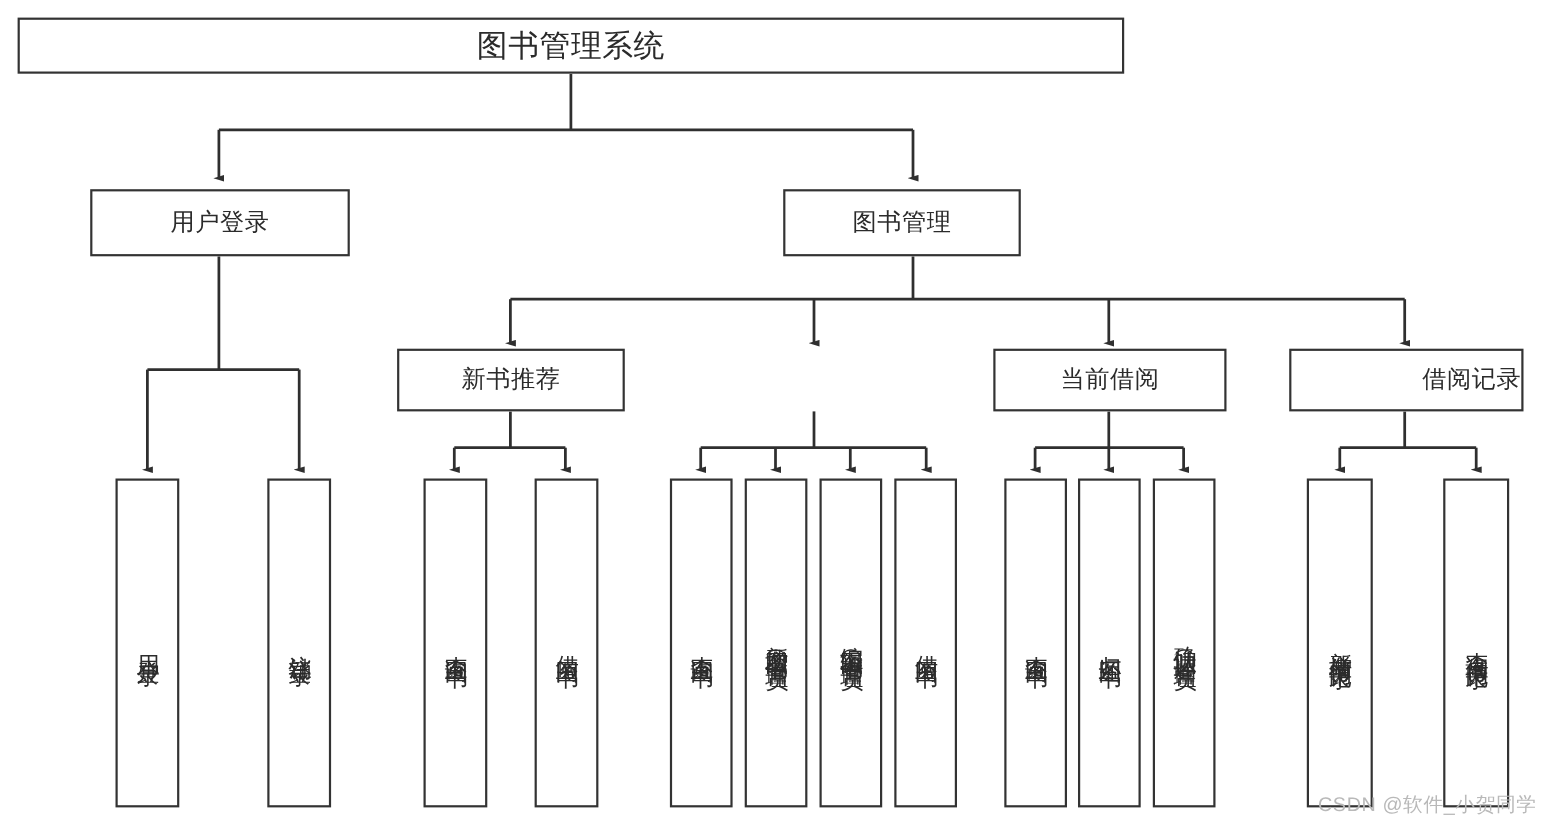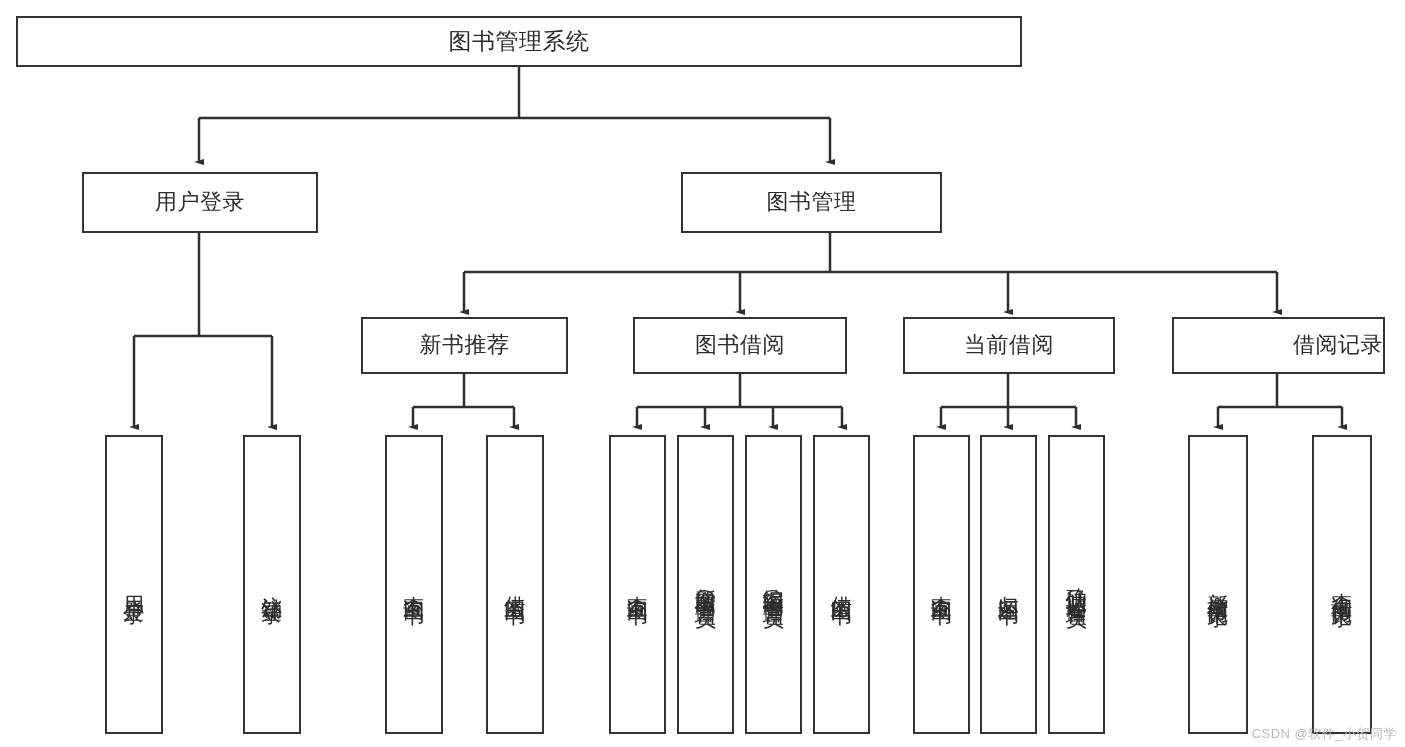--- a/index.html
+++ b/index.html
@@ -29,21 +29,21 @@
     position: absolute;
     box-sizing: border-box;
     background: #ffffff;
     border: 2.5px solid #333333;
     display: flex;
     align-items: center;
     justify-content: center;
     color: #2b2b2b;
   }
   .node.root {
-    font-size: 23px;
+    font-size: 28px;
   }
   .node.level2 {
     font-size: 22px;
   }
   .node.leaf {
     font-size: 21px;
   }
   .node-label {
     display: block;
     line-height: 1.12;
@@ -52,21 +52,21 @@
   }
   .node.leaf .node-label {
     writing-mode: vertical-rl;
     text-orientation: upright;
     letter-spacing: 3px;
   }
   .watermark {
     position: absolute;
     right: 8px;
     bottom: 4px;
-    font-size: 13px;
+    font-size: 18px;
     color: #b9b9b9;
     letter-spacing: 0.5px;
     white-space: nowrap;
   }
 </style>
 </head>
 <body>
 
 <div id="canvas">
 
@@ -120,29 +120,26 @@
     </g>
   </svg>
 
   <div class="node root" style="left:16px; top:16px; width:1006px; height:51px;">
     <span class="node-label">图书管理系统</span>
   </div>
 
   <div class="node level2" style="left:82px; top:172px; width:236px; height:61px;">
     <span class="node-label">用户登录</span>
   </div>
-  <div class="node level2" style="left:681px; top:172px; width:261px; height:61px;">
+  <div class="node level2" style="left:712px; top:172px; width:216px; height:61px;">
     <span class="node-label">图书管理</span>
   </div>
 
   <div class="node level2" style="left:361px; top:317px; width:207px; height:57px;text-align:center;">
     <span class="node-label">新书推荐</span>
-  </div>
-  <div class="node level2" style="left:633px; top:317px; width:214px; height:57px;">
-    <span class="node-label">图书借阅</span>
   </div>
   <div class="node level2" style="left:903px; top:317px; width:212px; height:57px;text-align:right;">
     <span class="node-label">当前借阅</span>
   </div>
   <div class="node level2" style="left:1172px; top:317px; width:213px; height:57px;justify-content:flex-end;">
     <span class="node-label">借阅记录</span>
   </div>
 
   <div class="node leaf" style="left:105px; top:435px; width:58px; height:299px;">
     <span class="node-label">用户登录</span>

